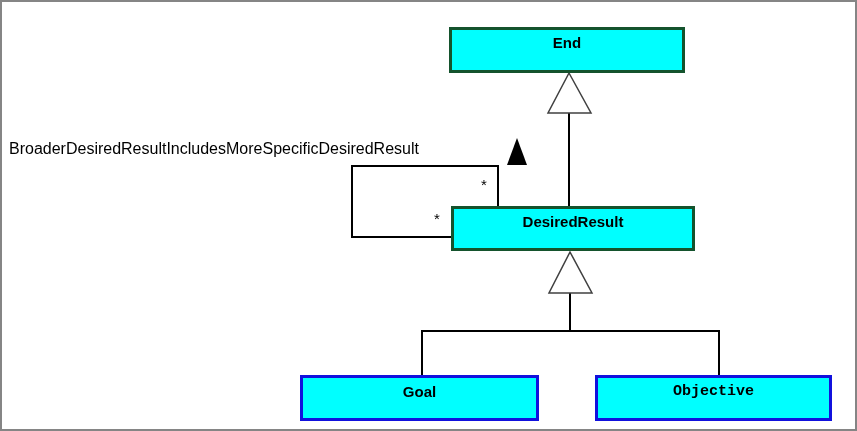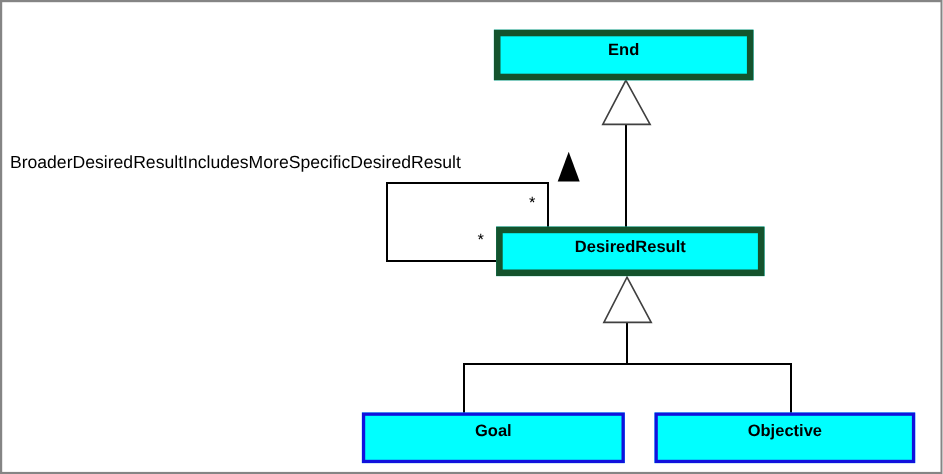--- a/index.html
+++ b/index.html
@@ -29,31 +29,31 @@
     box-sizing: border-box;
     background: #00ffff;
     text-align: center;
     font-weight: bold;
     font-size: 15px;
     color: #000000;
     padding-top: 4px;
     cursor: default;
   }
   .class-box.light {
-    border: 6px solid #14532d;
+    border: 3px solid #14532d;
     text-align: center;
   }
   .class-box.dark {
     border: 3px solid #1111dd;
     padding-top: 5px;
   }
   .box-end           { left: 447px; top: 25px;  width: 236px; height: 46px; }
   .box-desiredresult { left: 449px; top: 204px; width: 244px; height: 45px; }
-  .box-goal          { left: 298px; top: 373px; width: 239px; height: 46px; margin-left: 29px; }
-  .box-objective     { left: 593px; top: 373px; width: 237px; height: 46px; }
+  .box-goal          { left: 298px; top: 373px; width: 239px; height: 46px; }
+  .box-objective     { left: 593px; top: 373px; width: 237px; height: 46px; font-family: Liberation Mono, monospace; }
   .assoc-label {
     position: absolute;
     left: 7px;
     top: 138px;
     font-size: 16px;
     color: #000000;
     white-space: nowrap;
   }
   .mult {
     position: absolute;

